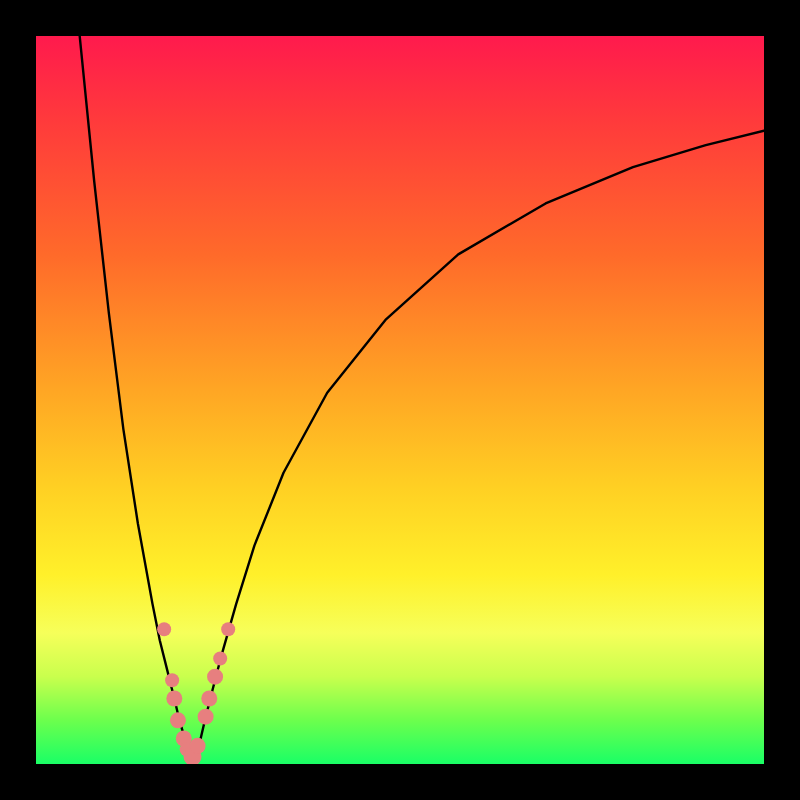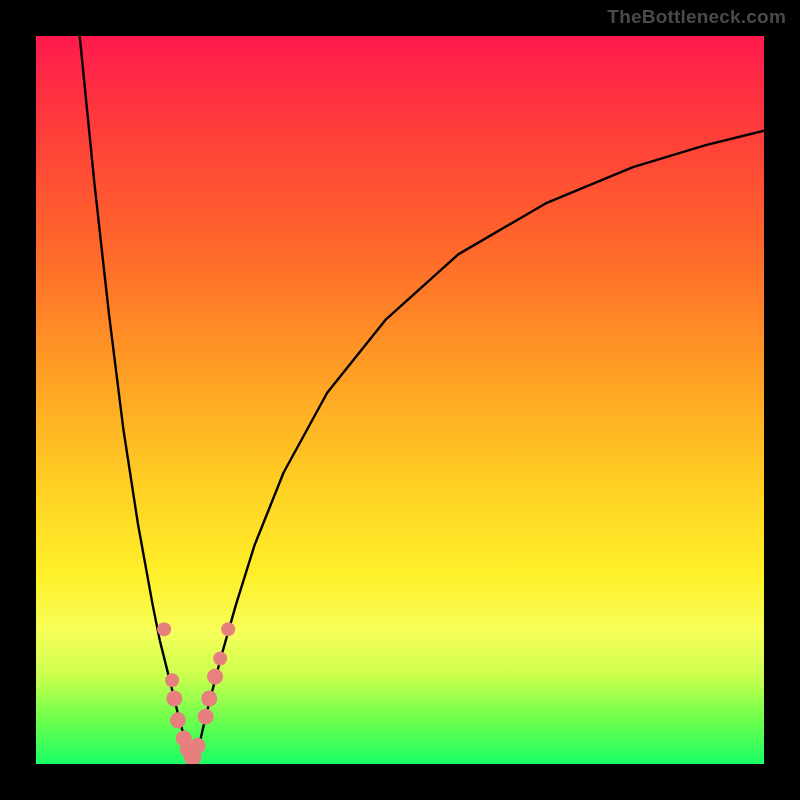--- a/index.html
+++ b/index.html
@@ -55,21 +55,20 @@
     left: 0;
     top: 0;
     width: 728px;
     height: 728px;
   }
 </style>
 </head>
 <body>
 
 <div class="frame">
-  <div class="watermark">TheBottleneck.com</div>
 
   <div class="plot-area">
     <svg class="overlay" viewBox="0 0 728 728" preserveAspectRatio="none">
       <g id="curve-group">
           <path d="M43.68 0.00 L58.24 145.60 L72.80 276.64 L87.36 393.12 L101.92 487.76 L116.48 567.84 L123.76 604.24 L131.04 633.36 L138.32 662.48 L143.42 684.32 L147.78 698.88 L151.42 709.80 L153.61 720.72" fill="none" stroke="#000" stroke-width="2.4" stroke-linecap="round" stroke-linejoin="round"></path>
           <path d="M159.43 720.72 L163.80 706.16 L168.90 684.32 L176.18 655.20 L185.64 618.80 L200.20 567.84 L218.40 509.60 L247.52 436.80 L291.20 356.72 L349.44 283.92 L422.24 218.40 L509.60 167.44 L596.96 131.04 L669.76 109.20 L728.00 94.64" fill="none" stroke="#000" stroke-width="2.4" stroke-linecap="round" stroke-linejoin="round"></path>
         </g>
       <g id="marker-group">
           <circle cx="128.13" cy="593.32" r="7" fill="#e77f7f"></circle>
           <circle cx="136.14" cy="644.28" r="7" fill="#e77f7f"></circle>

